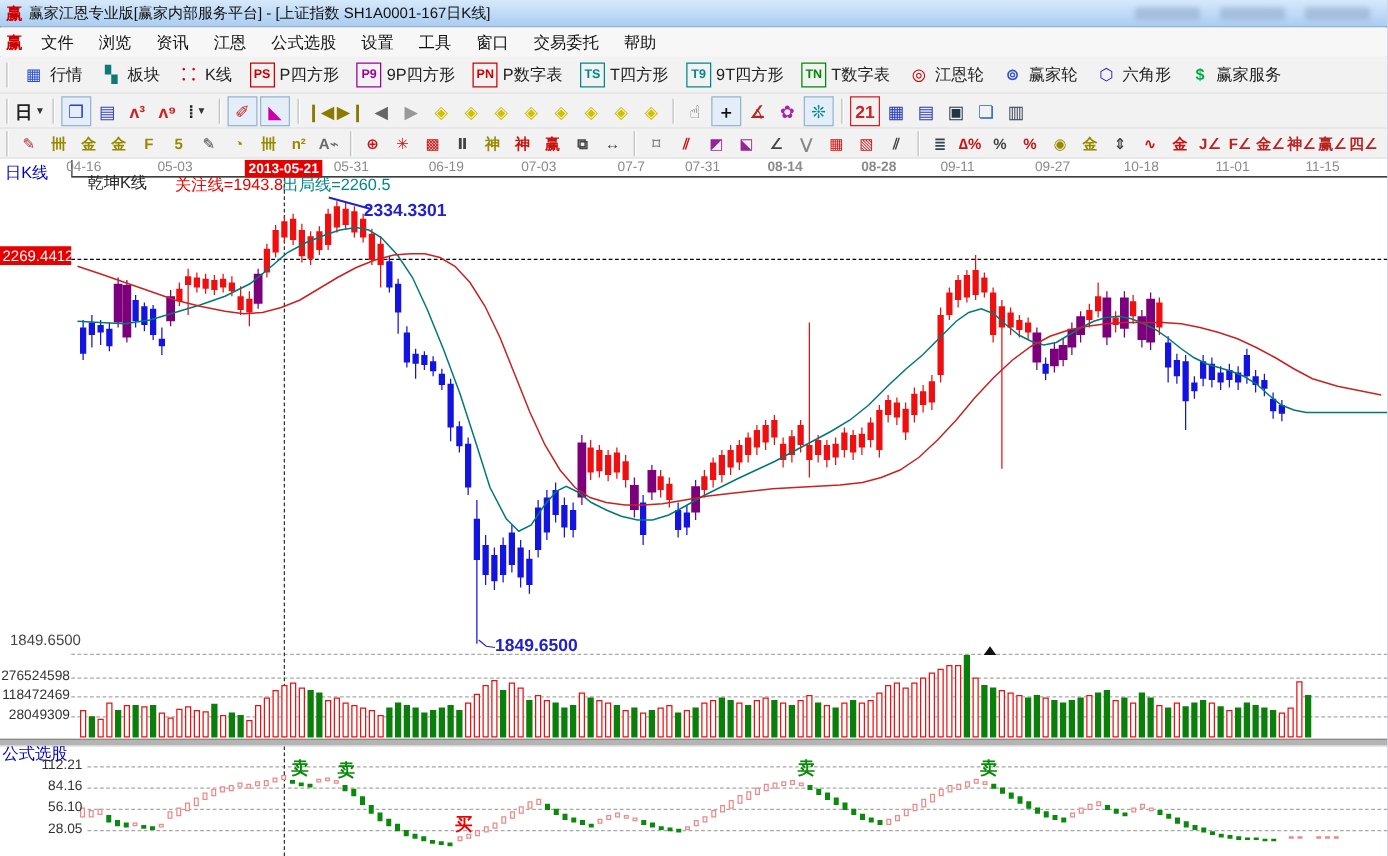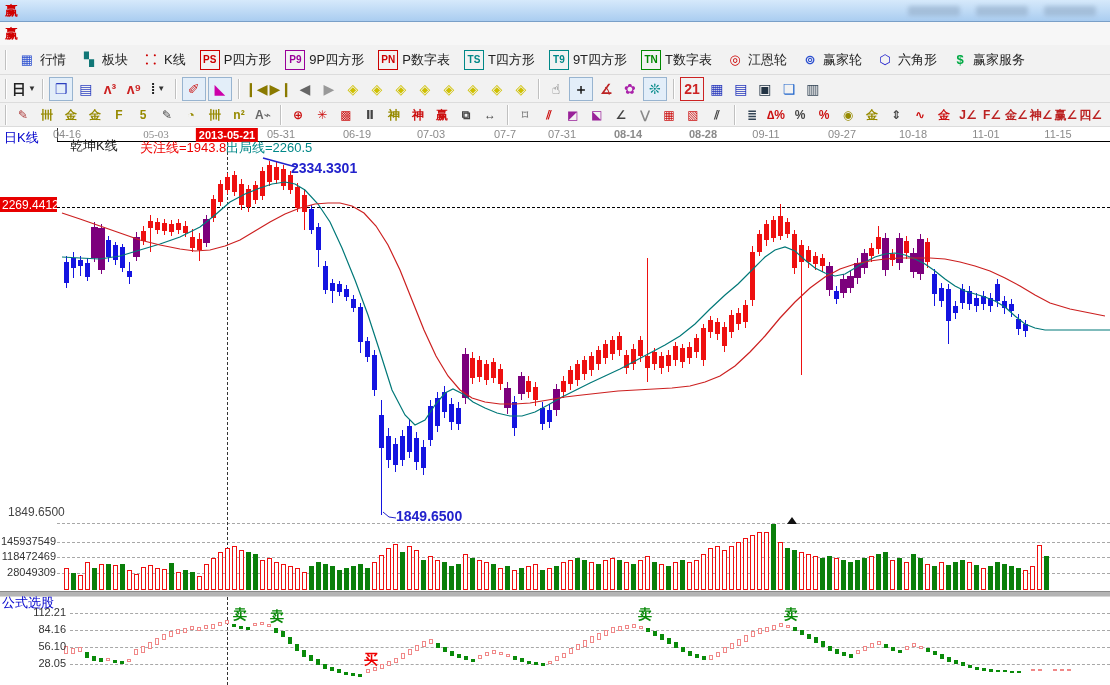--- a/index.html
+++ b/index.html
@@ -35,27 +35,29 @@
   .vline{position:absolute;width:0;border-left:1px dashed #333;}
   .sepbar{position:absolute;left:0;width:100%;height:6px;background:#b4b4b4;border-top:1px solid #8a8a8a;border-bottom:1px solid #d6d6d6;box-sizing:border-box;}
   svg{position:absolute;left:0;top:0;pointer-events:none;}
 </style>
 </head>
 <body>
 
 <div class="win">
   <div class="titlebar">
     <span class="logo">赢</span>
+    <span>赢家江恩专业版[赢家内部服务平台] - [上证指数  SH1A0001-167日K线]</span>
     <span style="flex:1"></span>
     <span class="blur-item"></span>
     <span class="blur-item"></span>
     <span class="blur-item" style="margin-right:14px"></span>
   </div>
   <div class="menubar">
     <span class="logo">赢</span>
+    <span id="menu"><span class="menu-item">文件</span><span class="menu-item">浏览</span><span class="menu-item">资讯</span><span class="menu-item">江恩</span><span class="menu-item">公式选股</span><span class="menu-item">设置</span><span class="menu-item">工具</span><span class="menu-item">窗口</span><span class="menu-item">交易委托</span><span class="menu-item">帮助</span></span>
   </div>
   <div class="tb tb1" id="tb1">
       <span class="vsep"></span>
       <span class="item">
         <span class="ico" style="color: rgb(43, 79, 208);">▦</span>
         <span class="lbl">行情</span>
       </span>
       <span class="item">
         <span class="ico" style="color: rgb(17, 119, 119);">▚</span>
         <span class="lbl">板块</span>
@@ -766,21 +768,21 @@
       <div style="position: absolute; width: 4px; box-sizing: border-box; background: rgb(255, 255, 255); border: 1px solid rgb(240, 136, 136); height: 2px; left: 1053px; top: 542px;"></div>
       <div style="position: absolute; width: 4px; box-sizing: border-box; background: rgb(255, 255, 255); border: 1px solid rgb(240, 136, 136); height: 2px; left: 1060px; top: 542px;"></div>
       <div style="position: absolute; width: 4px; box-sizing: border-box; background: rgb(255, 255, 255); border: 1px solid rgb(240, 136, 136); height: 2px; left: 1067px; top: 542px;"></div>
       <svg width="1110" height="558">
         <polyline points="62,130 80,131 100,132 120,129 140,123 160,117 180,110 200,100 215,88 230,75 245,67 260,61 272,57 285,55 295,57 305,63 318,77 330,95 342,121 355,153 368,188 380,225 392,263 405,288 415,298 425,293 435,278 445,266 453,262 463,267 473,275 485,281 497,286 510,289 522,289 535,285 548,278 562,270 576,263 590,256 605,249 620,242 635,234 650,226 665,218 680,209 695,197 710,182 725,168 738,157 752,143 765,130 775,123 785,120 795,124 805,133 815,141 825,146 835,149 845,147 855,141 865,135 875,130 885,127 895,126 905,128 915,132 925,137 935,144 945,152 955,159 965,164 975,167 985,170 995,174 1005,180 1015,189 1025,197 1035,201 1045,203 1110,203" fill="none" stroke="#007878" stroke-width="1.2"></polyline>
         <polyline points="62,86 80,92 100,99 120,106 140,113 160,118 180,122 195,124 210,123 225,119 240,113 255,104 270,95 285,87 300,81 315,77 328,76 340,76 352,79 364,86 376,99 388,118 400,143 412,173 424,203 436,229 448,249 460,263 472,271 485,275 500,277 515,277 530,276 548,273 565,270 582,268 600,266 618,264 636,263 654,262 672,261 690,259 705,255 720,249 735,239 750,225 765,209 780,191 795,175 810,161 825,150 840,142 855,137 870,134 885,132 900,131 915,131 930,131 945,132 960,135 975,139 990,144 1005,151 1020,159 1035,168 1050,176 1070,182 1090,186 1105,189" fill="none" stroke="#cc2020" stroke-width="1.2"></polyline>
         <polyline points="263,31 296,40" fill="none" stroke="#2222cc" stroke-width="1.5"></polyline>
         <polyline points="383,385 389,390 396,391" fill="none" stroke="#2222cc" stroke-width="1"></polyline>
       </svg>
       <span class="tick" style="left: 67px;">04-16</span>
-      <span class="tick" style="left: 156px; font-family: Liberation Serif, serif;">05-03</span>
+      <span class="tick" style="left: 140px;">05-03</span>
       <span class="tick hl" style="left: 227px;">2013-05-21</span>
       <span class="tick" style="left: 281px;">05-31</span>
       <span class="tick" style="left: 357px;">06-19</span>
       <span class="tick" style="left: 431px;">07-03</span>
       <span class="tick" style="left: 505px;">07-7</span>
       <span class="tick" style="left: 562px;">07-31</span>
       <span class="tick" style="left: 628px; font-weight: bold;">08-14</span>
       <span class="tick" style="left: 703px; font-weight: bold;">08-28</span>
       <span class="tick" style="left: 766px;">09-11</span>
       <span class="tick" style="left: 842px;">09-27</span>
@@ -789,21 +791,21 @@
       <span class="tick" style="left: 1058px;">11-15</span>
       <div class="sepbar" style="top: 464px;"></div>
       <span class="abs" style="color: rgb(0, 0, 204); font-size: 13px; left: 4px; top: 4px;">日K线</span>
       <span class="abs" style="color: rgb(34, 34, 34); font-size: 13px; left: 70px; top: 12px;">乾坤K线</span>
       <span class="abs" style="color: rgb(238, 0, 0); font-size: 13px; left: 140px; top: 14px;">关注线=1943.8</span>
       <span class="abs" style="color: rgb(0, 136, 136); font-size: 13px; left: 226px; top: 14px;">出局线=2260.5</span>
       <span class="abs" style="color: rgb(34, 34, 204); font-size: 14px; font-weight: bold; left: 291px; top: 34px;">2334.3301</span>
       <span class="abs" style="color: rgb(68, 68, 68); font-size: 12px; left: 8px; top: 379px;">1849.6500</span>
       <span class="abs" style="color: rgb(34, 34, 204); font-size: 14px; font-weight: bold; left: 396px; top: 382px;">1849.6500</span>
       <span class="abs" style="color: rgb(0, 0, 204); font-size: 13px; left: 2px; top: 469px;">公式选股</span>
-      <span class="abs" style="color: rgb(51, 51, 51); font-size: 11px; right: 1054px; top: 409px;">145937549</span>
+      <span class="abs" style="color: rgb(51, 51, 51); font-size: 11px; right: 1054px; top: 409px;">276524598</span>
       <span class="abs" style="color: rgb(51, 51, 51); font-size: 11px; right: 1054px; top: 424px;">118472469</span>
       <span class="abs" style="color: rgb(51, 51, 51); font-size: 11px; right: 1054px; top: 440px;">28049309</span>
       <span class="abs" style="color: rgb(51, 51, 51); font-size: 11px; right: 1044px; top: 480px;">112.21</span>
       <span class="abs" style="color: rgb(51, 51, 51); font-size: 11px; right: 1044px; top: 497px;">84.16</span>
       <span class="abs" style="color: rgb(51, 51, 51); font-size: 11px; right: 1044px; top: 514px;">56.10</span>
       <span class="abs" style="color: rgb(51, 51, 51); font-size: 11px; right: 1044px; top: 531px;">28.05</span>
       <span class="abs" style="color: rgb(10, 138, 10); font-size: 14px; font-weight: bold; left: 233px; top: 480px;">卖</span>
       <span class="abs" style="color: rgb(10, 138, 10); font-size: 14px; font-weight: bold; left: 270px; top: 482px;">卖</span>
       <span class="abs" style="color: rgb(10, 138, 10); font-size: 14px; font-weight: bold; left: 638px; top: 480px;">卖</span>
       <span class="abs" style="color: rgb(10, 138, 10); font-size: 14px; font-weight: bold; left: 784px; top: 480px;">卖</span>

